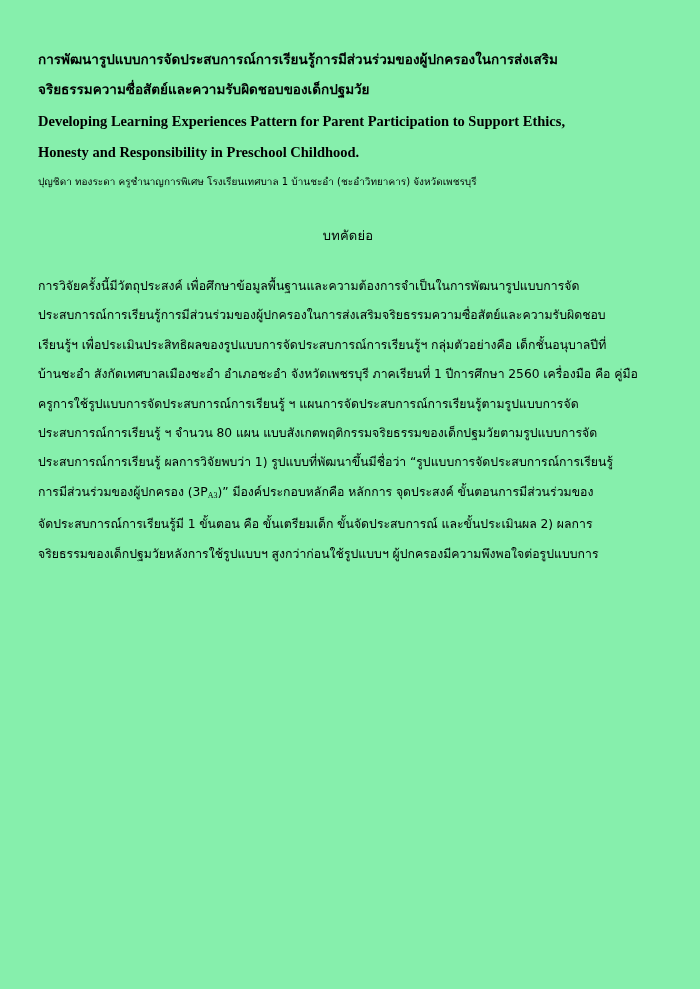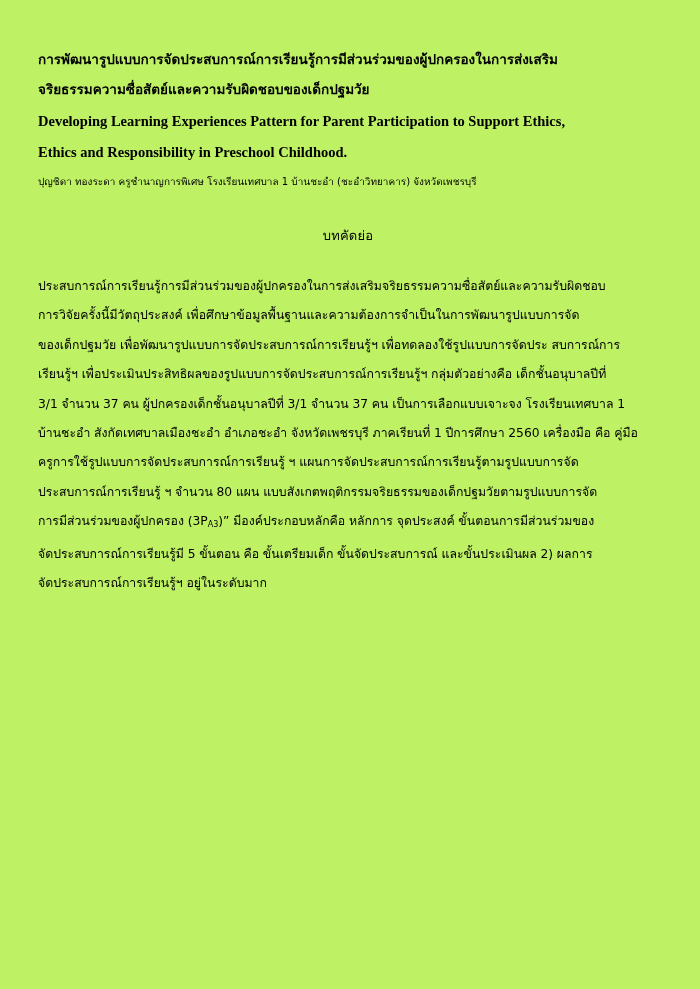--- a/index.html
+++ b/index.html
@@ -11,21 +11,21 @@
     width: 700px;
     height: 989px;
     font-family: "Liberation Serif", serif;
     color: #000000;
     overflow: hidden;
   }
   .page {
     position: relative;
     width: 700px;
     height: 989px;
-    background: #bef264;
+    background: #86efac;
     box-sizing: border-box;
     padding: 44px 42px 0 38px;
   }
   .thai-title {
     font-family: "DejaVu Sans", sans-serif;
     font-size: 13.5px;
     line-height: 30px;
     text-align: left;
     margin: 0;
   }
@@ -68,48 +68,48 @@
     display: block;
     white-space: nowrap;
   }
   .lat {
     font-family: "Liberation Serif", serif;
     font-size: 12.6px;
   }
   sub {
     font-size: 8px;
     vertical-align: -2px;
+    font-family: Liberation Serif, serif;
   }
 </style>
 </head>
 <body>
 
 <div class="page">
 
   <h1 class="thai-title">
     <span class="ln">การพัฒนารูปแบบการจัดประสบการณ์การเรียนรู้การมีส่วนร่วมของผู้ปกครองในการส่งเสริม</span>
     <span class="ln">จริยธรรมความซื่อสัตย์และความรับผิดชอบของเด็กปฐมวัย</span>
   </h1>
 
   <h2 class="eng-title">
     <span class="ln">Developing Learning Experiences Pattern for Parent Participation to Support Ethics,</span>
-    <span class="ln">Ethics and Responsibility in Preschool Childhood.</span>
+    <span class="ln">Honesty and Responsibility in Preschool Childhood.</span>
   </h2>
 
   <div class="author-line">ปุญชิดา ทองระดา  ครูชำนาญการพิเศษ โรงเรียนเทศบาล 1 บ้านชะอำ (ชะอำวิทยาคาร) จังหวัดเพชรบุรี</div>
 
   <div class="abstract-head">บทคัดย่อ</div>
 
   <div class="body-text">
+    <span class="ln">         การวิจัยครั้งนี้มีวัตถุประสงค์ เพื่อศึกษาข้อมูลพื้นฐานและความต้องการจำเป็นในการพัฒนารูปแบบการจัด</span>
     <span class="ln">ประสบการณ์การเรียนรู้การมีส่วนร่วมของผู้ปกครองในการส่งเสริมจริยธรรมความซื่อสัตย์และความรับผิดชอบ</span>
-    <span class="ln">         การวิจัยครั้งนี้มีวัตถุประสงค์ เพื่อศึกษาข้อมูลพื้นฐานและความต้องการจำเป็นในการพัฒนารูปแบบการจัด</span>
-    <span class="ln">ของเด็กปฐมวัย เพื่อพัฒนารูปแบบการจัดประสบการณ์การเรียนรู้ฯ เพื่อทดลองใช้รูปแบบการจัดประ สบการณ์การ</span>
     <span class="ln">เรียนรู้ฯ เพื่อประเมินประสิทธิผลของรูปแบบการจัดประสบการณ์การเรียนรู้ฯ กลุ่มตัวอย่างคือ เด็กชั้นอนุบาลปีที่</span>
-    <span class="ln">3/1 จำนวน 37 คน ผู้ปกครองเด็กชั้นอนุบาลปีที่ 3/1 จำนวน 37 คน เป็นการเลือกแบบเจาะจง โรงเรียนเทศบาล 1</span>
     <span class="ln">บ้านชะอำ สังกัดเทศบาลเมืองชะอำ อำเภอชะอำ จังหวัดเพชรบุรี ภาคเรียนที่ 1 ปีการศึกษา 2560  เครื่องมือ คือ คู่มือ</span>
     <span class="ln">ครูการใช้รูปแบบการจัดประสบการณ์การเรียนรู้ ฯ แผนการจัดประสบการณ์การเรียนรู้ตามรูปแบบการจัด</span>
     <span class="ln">ประสบการณ์การเรียนรู้ ฯ จำนวน 80 แผน แบบสังเกตพฤติกรรมจริยธรรมของเด็กปฐมวัยตามรูปแบบการจัด</span>
+    <span class="ln">ประสบการณ์การเรียนรู้ ผลการวิจัยพบว่า 1) รูปแบบที่พัฒนาขึ้นมีชื่อว่า “รูปแบบการจัดประสบการณ์การเรียนรู้</span>
     <span class="ln">การมีส่วนร่วมของผู้ปกครอง (3P<sub>A3</sub>)” มีองค์ประกอบหลักคือ  หลักการ  จุดประสงค์ ขั้นตอนการมีส่วนร่วมของ</span>
-    <span class="ln">จัดประสบการณ์การเรียนรู้มี 5 ขั้นตอน คือ ขั้นเตรียมเด็ก ขั้นจัดประสบการณ์ และขั้นประเมินผล 2) ผลการ</span>
-    <span class="ln">จัดประสบการณ์การเรียนรู้ฯ อยู่ในระดับมาก</span>
+    <span class="ln">จัดประสบการณ์การเรียนรู้มี 1 ขั้นตอน คือ ขั้นเตรียมเด็ก ขั้นจัดประสบการณ์ และขั้นประเมินผล 2) ผลการ</span>
+    <span class="ln">จริยธรรมของเด็กปฐมวัยหลังการใช้รูปแบบฯ สูงกว่าก่อนใช้รูปแบบฯ ผู้ปกครองมีความพึงพอใจต่อรูปแบบการ</span>
   </div>
 
 </div>
 
 </body></html>

